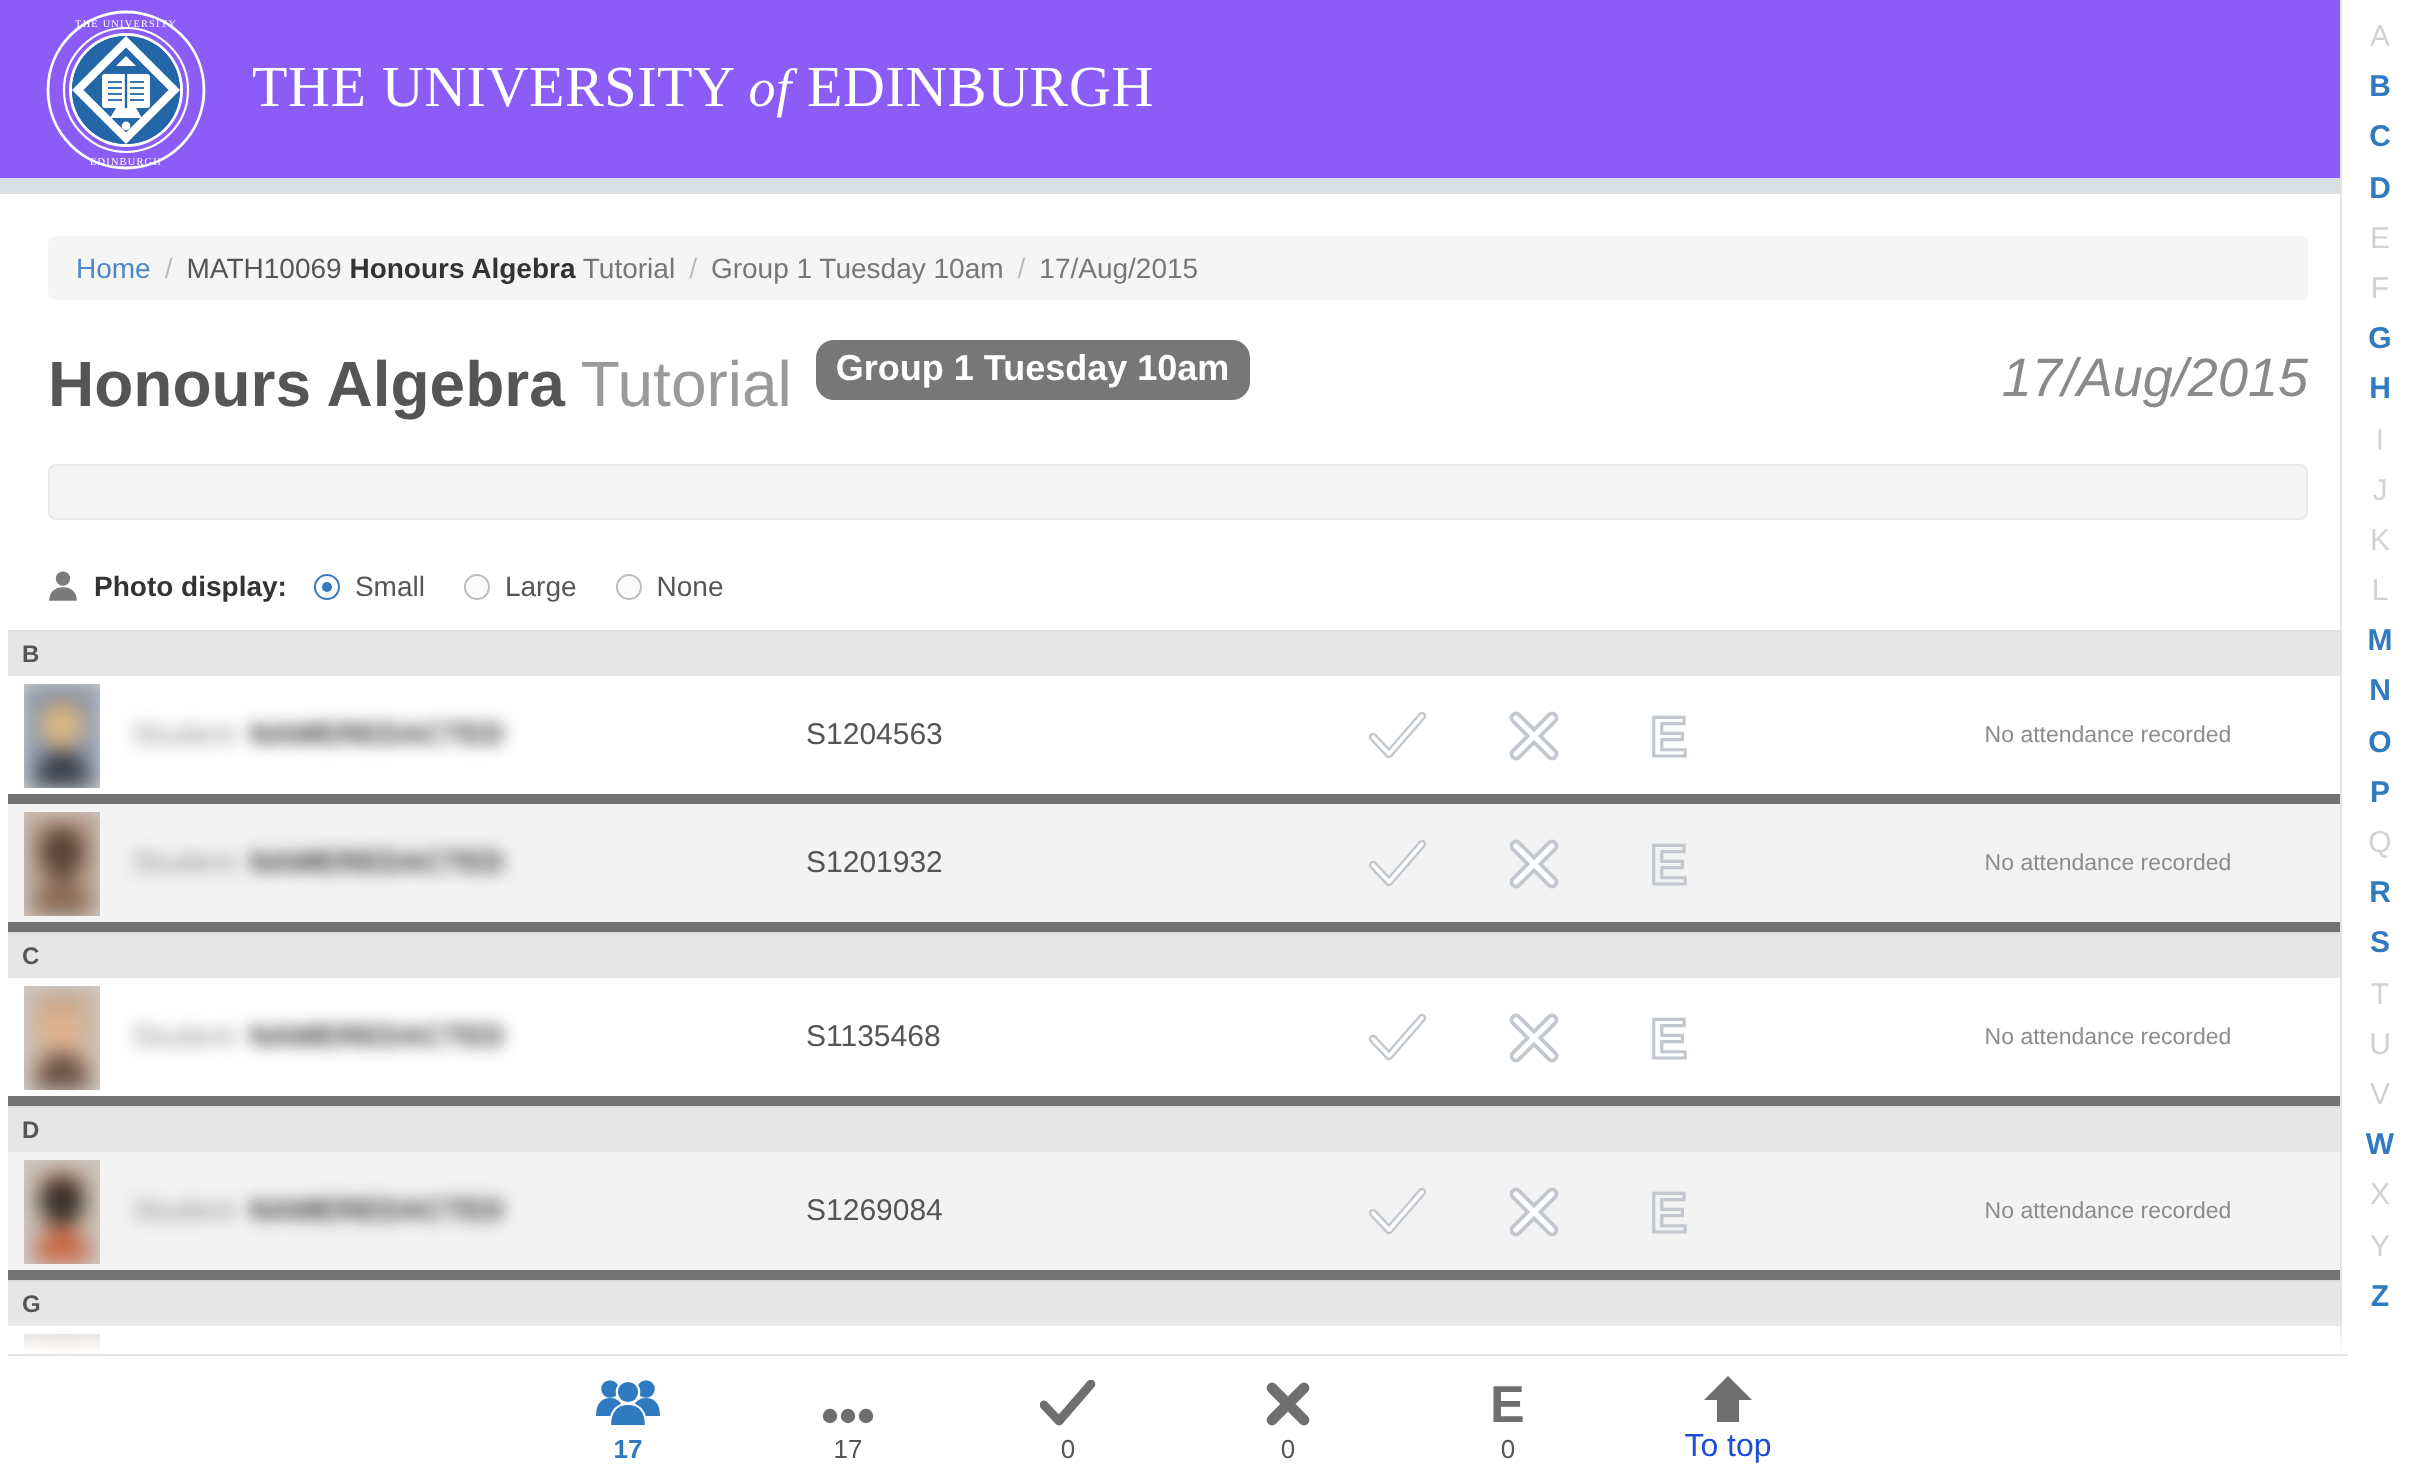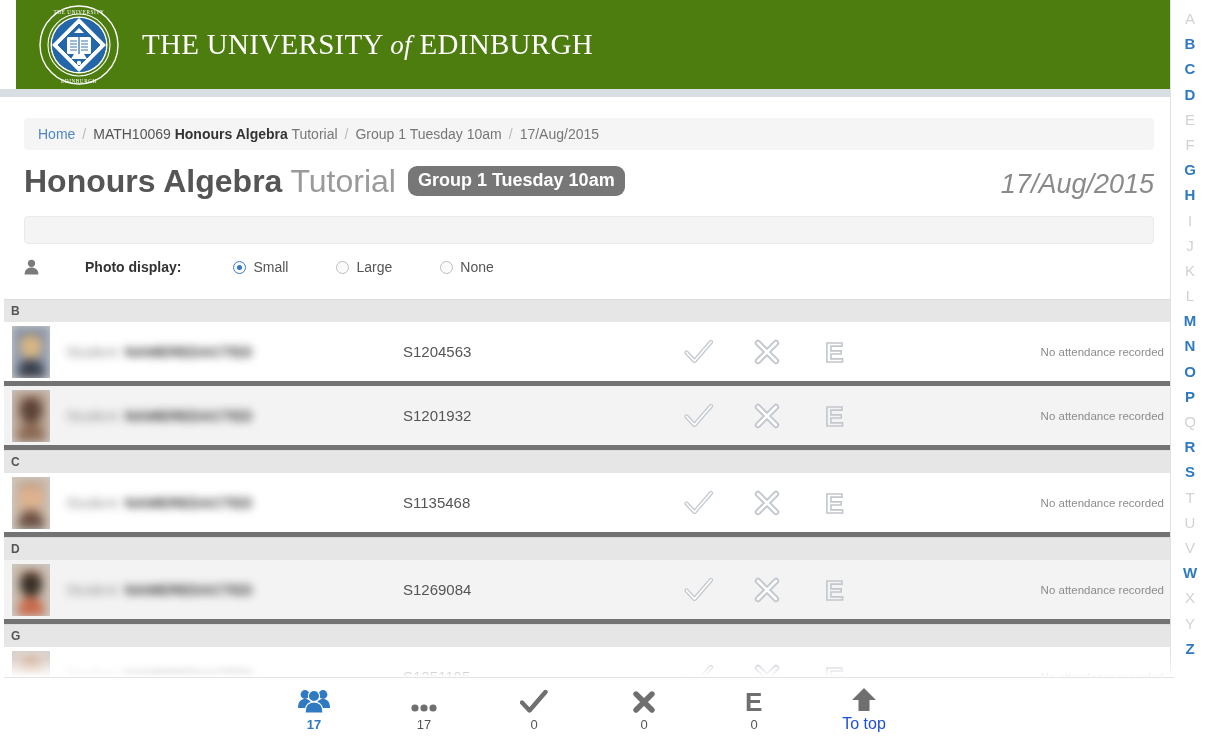--- a/index.html
+++ b/index.html
@@ -15,22 +15,22 @@
   #app {
     position: relative;
     width: 1209px; height: 737px;
     overflow: hidden;
   }
 
   
   .site-header {
     position: absolute; top: 0; left: 0;
     width: 1170px; height: 89px;
-    background: #4d7c0f;
-    display: flex; align-items: center; margin-left: 16px;
+    background: #8b5cf6;
+    display: flex; align-items: center;
   }
   .crest {
     margin-left: 22px;
     width: 82px; height: 82px;
     flex: 0 0 82px;
     position: relative;
   }
   .crest svg { display: block; }
   .wordmark {
     margin-left: 22px;
@@ -96,22 +96,22 @@
     color: #4e88c7;
     text-decoration: none;
   }
   .breadcrumb .sep { margin: 0 7px; color: #bbbbbb; }
   .breadcrumb .crumb-code { color: #555555; text-align: right; }
   .breadcrumb .crumb-bold { color: #333333; font-weight: bold; }
   .breadcrumb .crumb-plain { color: #777777; }
 
   
   .title-row {
-    margin: 8px 20px 0 20px;
-    display: flex; align-items: flex-end;
+    margin: 24px 20px 0 20px;
+    display: flex; align-items: flex-start;
     height: 42px;
   }
   .page-title {
     font-size: 32px;
     font-weight: bold;
     color: #555555;
     white-space: nowrap;
   }
   .page-title .title-sub {
     font-weight: normal;
@@ -144,35 +144,34 @@
     height: 28px;
     background: #f4f4f4;
     border: 1px solid #eaeaea;
     border-radius: 4px;
   }
 
   
   .photo-bar {
     margin: 15px 20px 0 20px;
     height: 26px;
-    display: flex; align-items: flex-start;
+    display: flex; align-items: flex-end;
     font-size: 14px;
     color: #444444;
     white-space: nowrap;
-    gap: 38px;
   }
   .person-icon {
     width: 15px; height: 16px;
     margin-right: 8px;
     flex: 0 0 15px;
   }
   .photo-label { font-weight: bold; color: #333333; margin-right: 14px; }
   .radio-opt {
     display: flex; align-items: center;
-    margin-right: 10px;
+    margin-right: 20px;
     cursor: pointer;
   }
   .radio-dot {
     width: 13px; height: 13px;
     border-radius: 50%;
     border: 1px solid #bdbdbd;
     background: #fbfbfb;
     margin-right: 7px;
     position: relative;
     flex: 0 0 13px;
@@ -254,21 +253,21 @@
   }
   .act-btn {
     width: 30px; height: 30px;
     display: flex; align-items: center; justify-content: center;
     cursor: pointer;
   }
   .status-text {
     position: absolute;
     left: 940px;
     width: 220px;
-    text-align: right;
+    text-align: center;
     font-size: 11.5px;
     color: #8c8c8c;
     white-space: nowrap;
   }
 
   
   .bottom-bar {
     position: absolute;
     bottom: 0; left: 0;
     width: 1170px; height: 60px;

